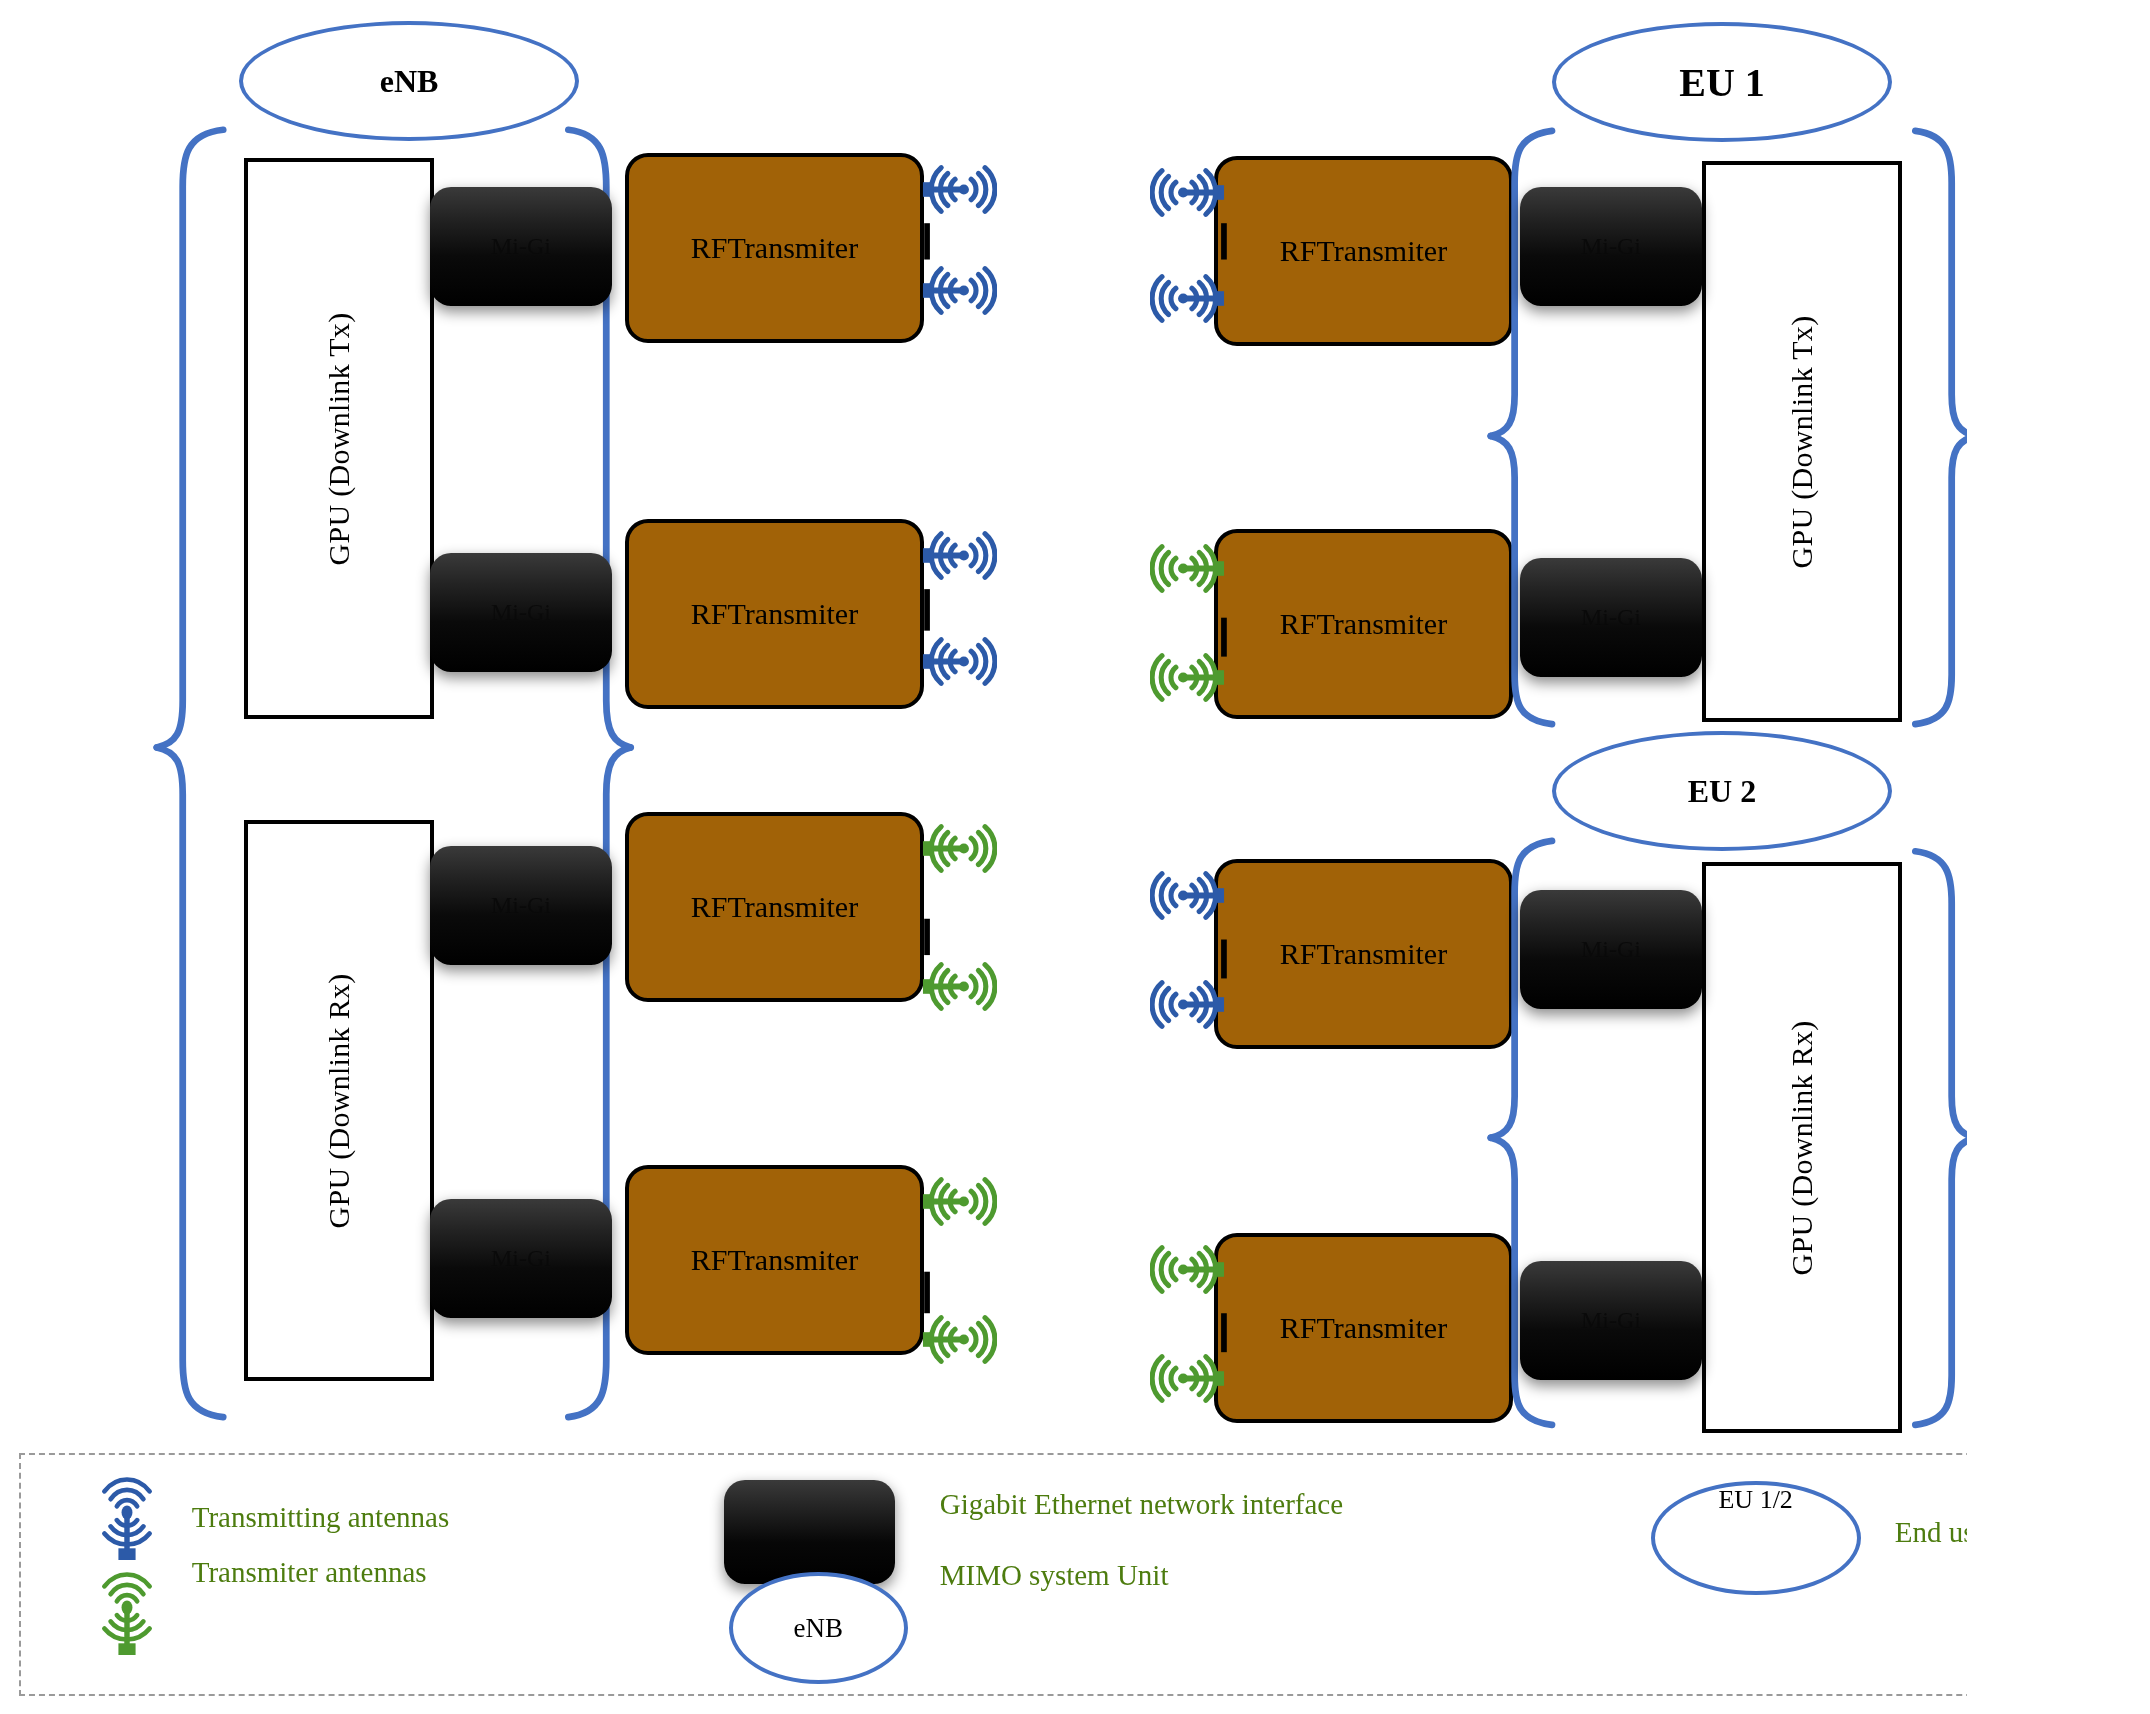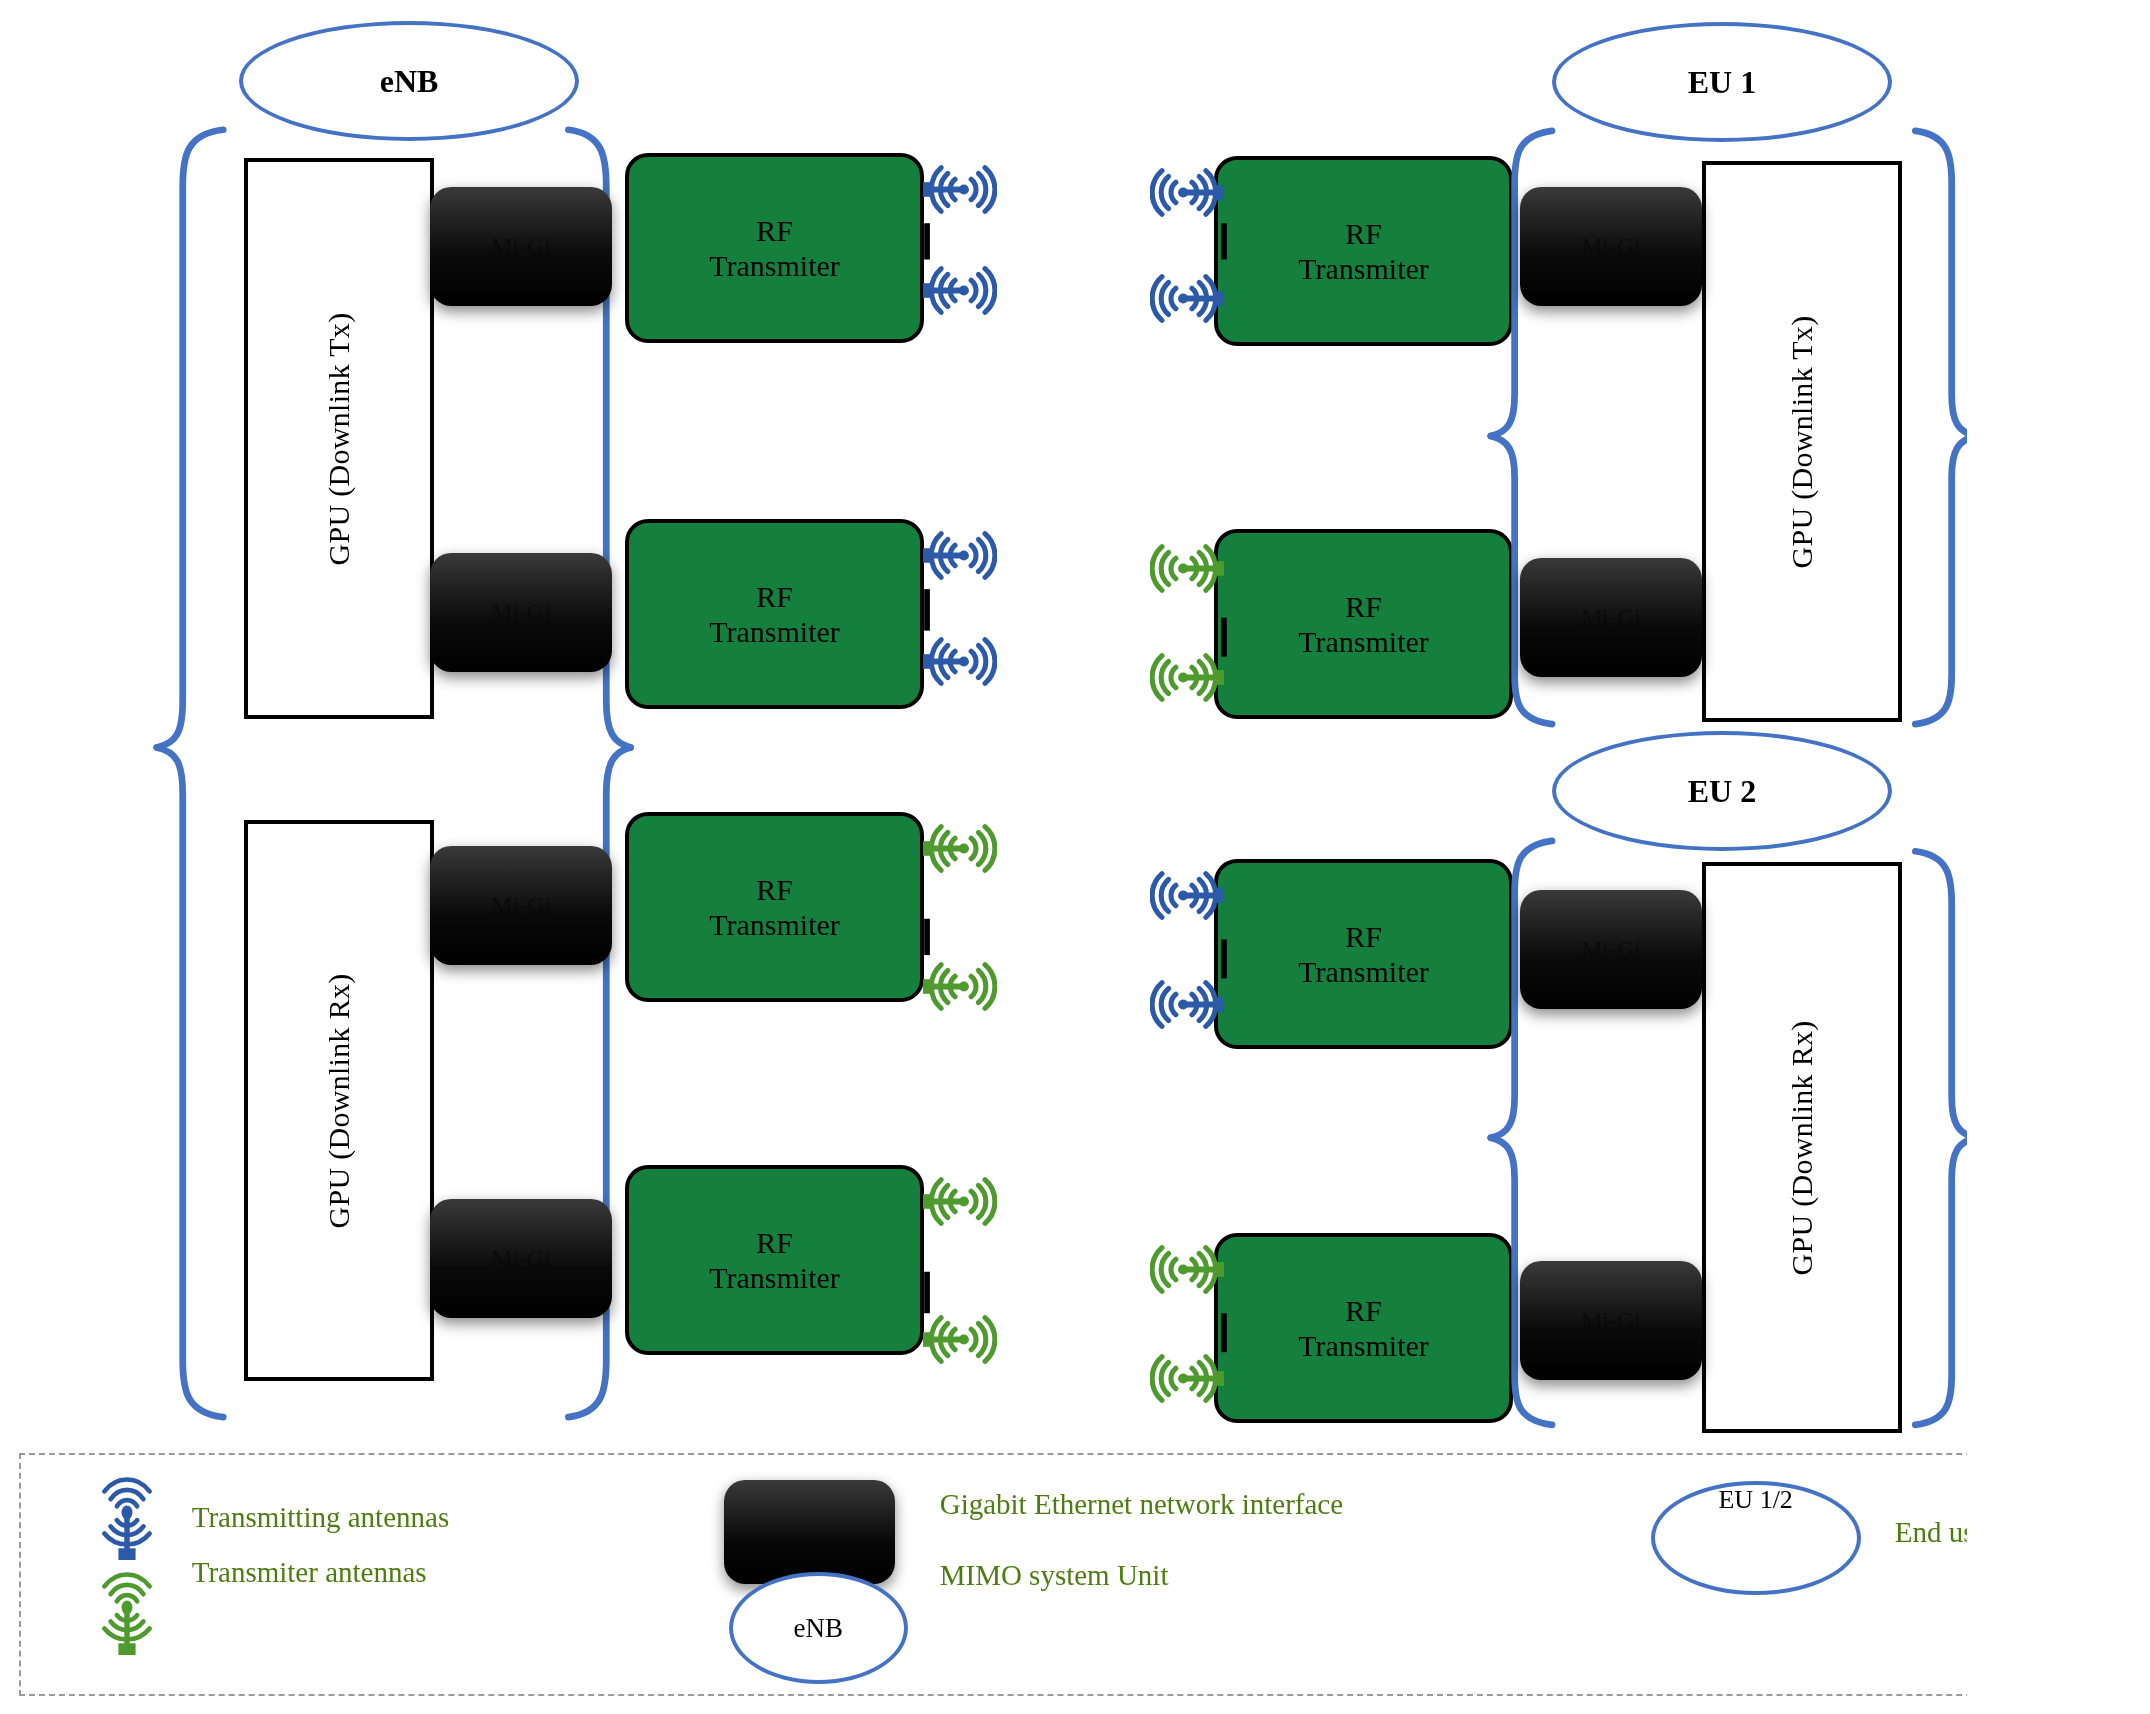--- a/index.html
+++ b/index.html
@@ -46,23 +46,23 @@
     font-size:30px;
     color:#000;
     letter-spacing:0.3px;
   }
 
   
   .rf-box{
     position:absolute;
     border:4.7px solid #000000;
     border-radius:23px;
-    background:#15803d;
+    background:#a16207;
     display:flex;
-    flex-direction:column;
+    flex-direction:row;
     align-items:center;
     justify-content:center;
     z-index:5;
     line-height:1.18;
     font-size:30px;
     color:#000;
   }
 
   
   .geth{
@@ -189,21 +189,21 @@
   </div>
 
   <div class="geth" style="left:430px;top:1199px;width:182px;height:119px;">
     <span class="geth-text">Mi-Gi</span>
   </div>
   <div class="rf-box" style="left:625px;top:1165px;width:291px;height:182px;">
     <span>RF</span>
     <span>Transmiter</span>
   </div>
 
-  <div class="ellipse" style="left:1552px;top:22px;width:332px;height:112px;font-size:32px;">
+  <div class="ellipse" style="left:1552px;top:22px;width:332px;height:112px;font-size:40px;">
     <span>EU 1</span>
   </div>
 
   <div class="rf-box" style="left:1214px;top:156px;width:291px;height:182px;">
     <span>RF</span>
     <span>Transmiter</span>
   </div>
   <div class="geth" style="left:1520px;top:187px;width:182px;height:119px;">
     <span class="geth-text">Mi-Gi</span>
   </div>

